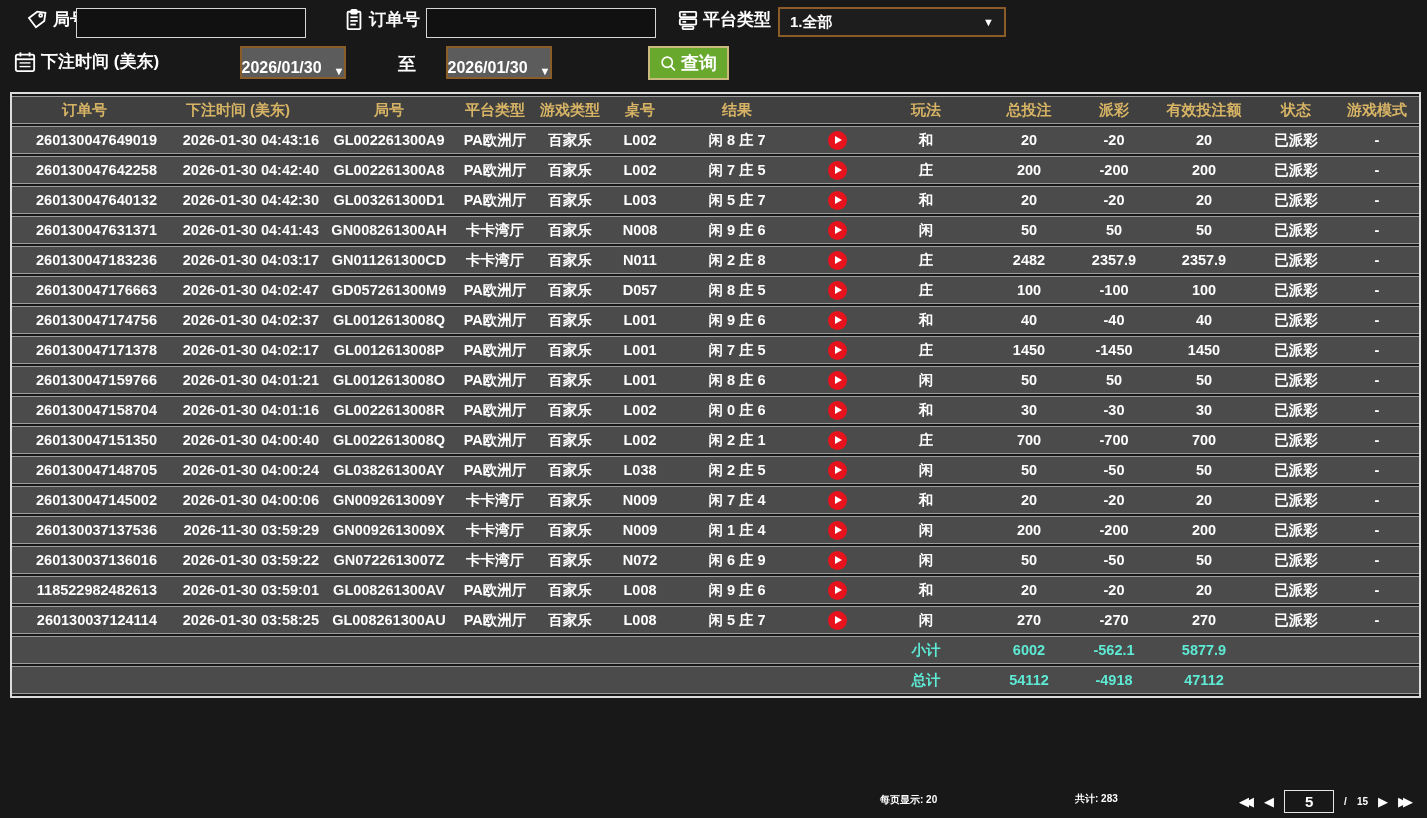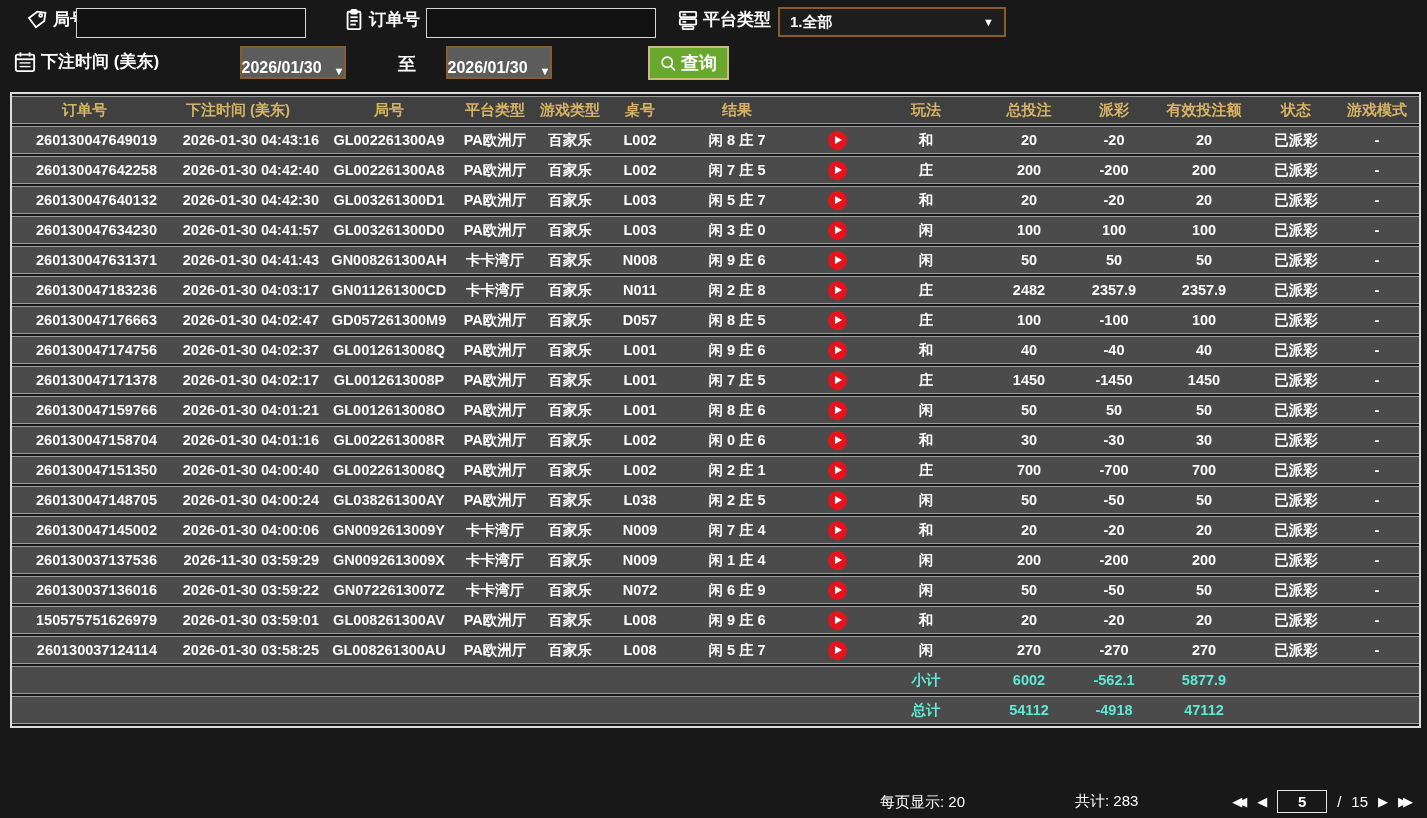--- a/index.html
+++ b/index.html
@@ -60,21 +60,21 @@
   .play-btn {
     display:inline-flex; width:19px; height:19px; border-radius:50%; background:#e8121c;
     align-items:center; justify-content:center; vertical-align:middle; cursor:pointer;
   }
   .play-btn .tri {
     width:0; height:0; border-left:7px solid #fff; border-top:4.5px solid transparent;
     border-bottom:4.5px solid transparent; margin-left:2px;
   }
   
   .footer { position:absolute; left:0; top:788px; width:1427px; height:30px; }
-  .footer .txt { font-size:15px; font-weight:normal; color:#fff; }
+  .footer .txt { font-size:10px; font-weight:bold; color:#fff; }
   .pager { position:absolute; right:14px; top:2px; display:flex; align-items:center; gap:10px; }
   .pg-ico { color:#fff; font-size:13px; cursor:pointer; line-height:1; }
   .pg-dbl { letter-spacing:-5px; padding-right:5px; }
   .page-input {
     width:50px; height:23px; background:transparent; border:1px solid #e6e6e6;
     color:#fff; font-size:15px; font-weight:bold; text-align:center; outline:none;
   }
   svg.ic { display:block; }
 </style>
 </head>
@@ -241,38 +241,20 @@
               <span class="tri"></span>
             </span></td>
           <td>和</td>
           <td>20</td>
           <td class="neg">-20</td>
           <td>20</td>
           <td class="status">已派彩</td>
           <td class="mode">-</td>
         </tr>
         <tr>
-          <td class="left">260130047634230</td>
-          <td class="left">2026-01-30 04:41:57</td>
-          <td>GL003261300D0</td>
-          <td>PA欧洲厅</td>
-          <td>百家乐</td>
-          <td>L003</td>
-          <td>闲 3 庄 0</td>
-          <td><span class="play-btn">
-              <span class="tri"></span>
-            </span></td>
-          <td>闲</td>
-          <td>100</td>
-          <td class="pos">100</td>
-          <td>100</td>
-          <td class="status">已派彩</td>
-          <td class="mode">-</td>
-        </tr>
-        <tr>
           <td class="left">260130047631371</td>
           <td class="left">2026-01-30 04:41:43</td>
           <td>GN008261300AH</td>
           <td>卡卡湾厅</td>
           <td>百家乐</td>
           <td>N008</td>
           <td>闲 9 庄 6</td>
           <td><span class="play-btn">
               <span class="tri"></span>
             </span></td>
@@ -475,21 +457,21 @@
               <span class="tri"></span>
             </span></td>
           <td>闲</td>
           <td>50</td>
           <td class="neg">-50</td>
           <td>50</td>
           <td class="status">已派彩</td>
           <td class="mode">-</td>
         </tr>
         <tr>
-          <td class="left">150575751626979</td>
+          <td class="left">118522982482613</td>
           <td class="left">2026-01-30 03:59:01</td>
           <td>GL008261300AV</td>
           <td>PA欧洲厅</td>
           <td>百家乐</td>
           <td>L008</td>
           <td>闲 9 庄 6</td>
           <td><span class="play-btn">
               <span class="tri"></span>
             </span></td>
           <td>和</td>

